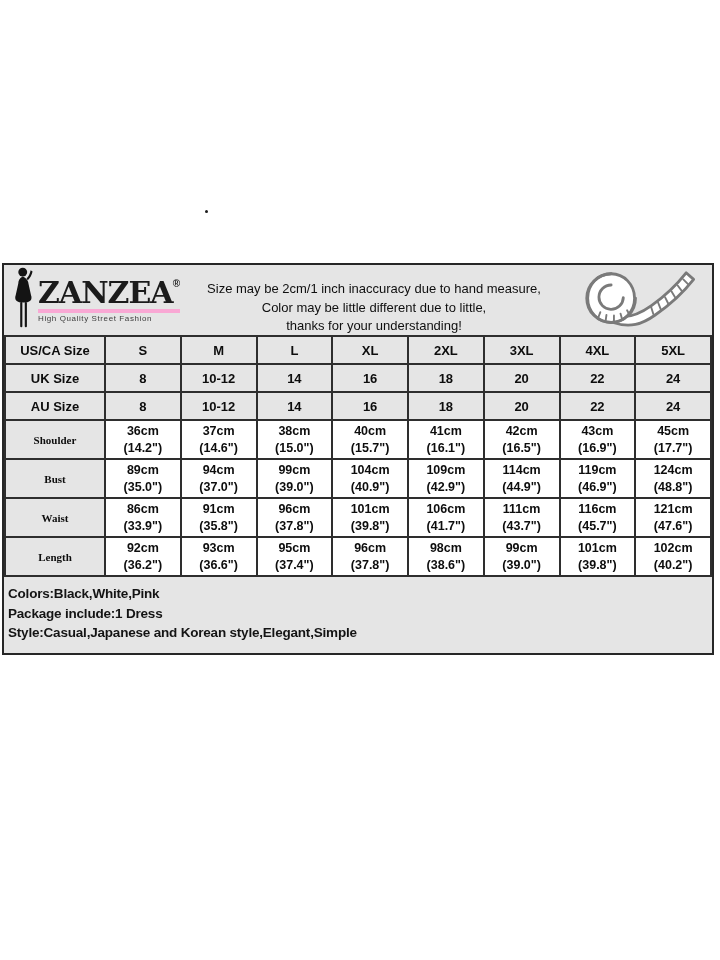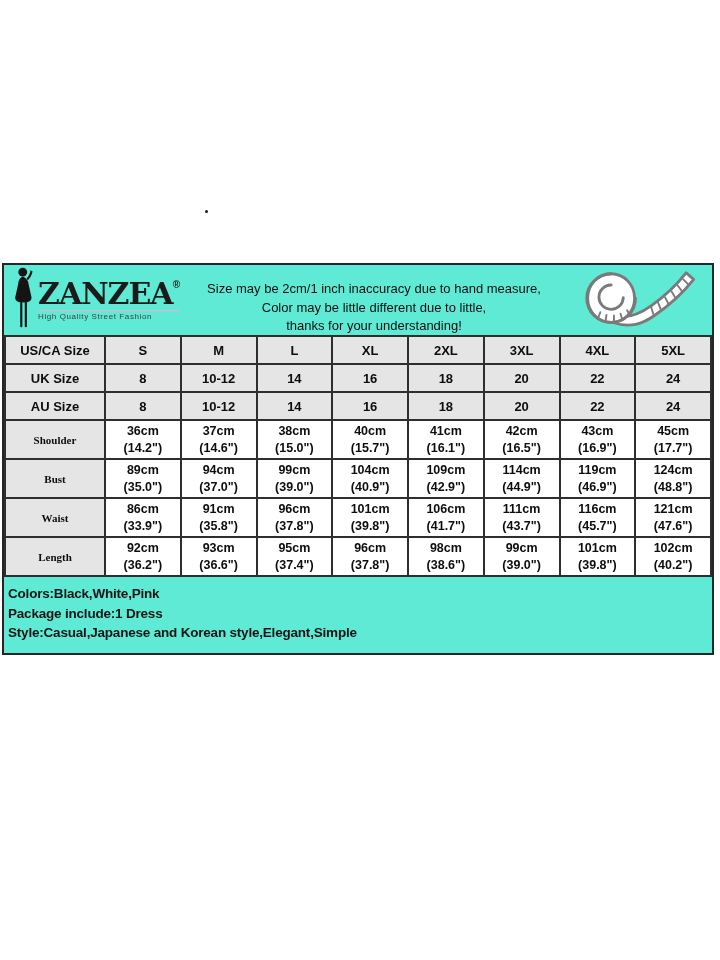--- a/index.html
+++ b/index.html
@@ -10,21 +10,21 @@
     overflow: hidden;
     font-family: "Liberation Sans", sans-serif;
     color: #111;
   }
   .speck {
     position: absolute; left: 205px; top: 210px;
     width: 3px; height: 3px; background: #1c1c1c; border-radius: 50%;
   }
   .sheet {
     position: absolute; left: 2px; top: 263px; width: 712px;
-    background: #5eead4;
+    background: #e5e5e5;
     border: 2px solid #262626;
     box-sizing: border-box;
   }
   
   .brand-header {
     height: 70px;
     display: flex; align-items: center;
     position: relative;
     padding: 0 8px;
     box-sizing: border-box;
@@ -39,21 +39,21 @@
   .brand-name {
     font-family: "DejaVu Serif", serif;
     font-weight: bold;
     font-size: 30px;
     letter-spacing: -1px;
     color: #1b1b1b;
   }
   .registered { font-size: 10px; font-weight: bold; margin-top: 1px; color: #1b1b1b; }
   .brand-tagline {
     font-size: 8px; color: #3e3e3e; letter-spacing: 0.6px;
-    border-top: 1px solid #f9a8d4; padding-top: 1px; margin-top: 1px;
+    border-top: 4px solid #f9a8d4; padding-top: 1px; margin-top: 1px;
     white-space: nowrap;
   }
   .notice {
     flex: 1;
     text-align: center;
     font-weight: normal;
     font-size: 13px;
     line-height: 18.5px;
     color: #0f0f0f;
     padding-right: 4px;

